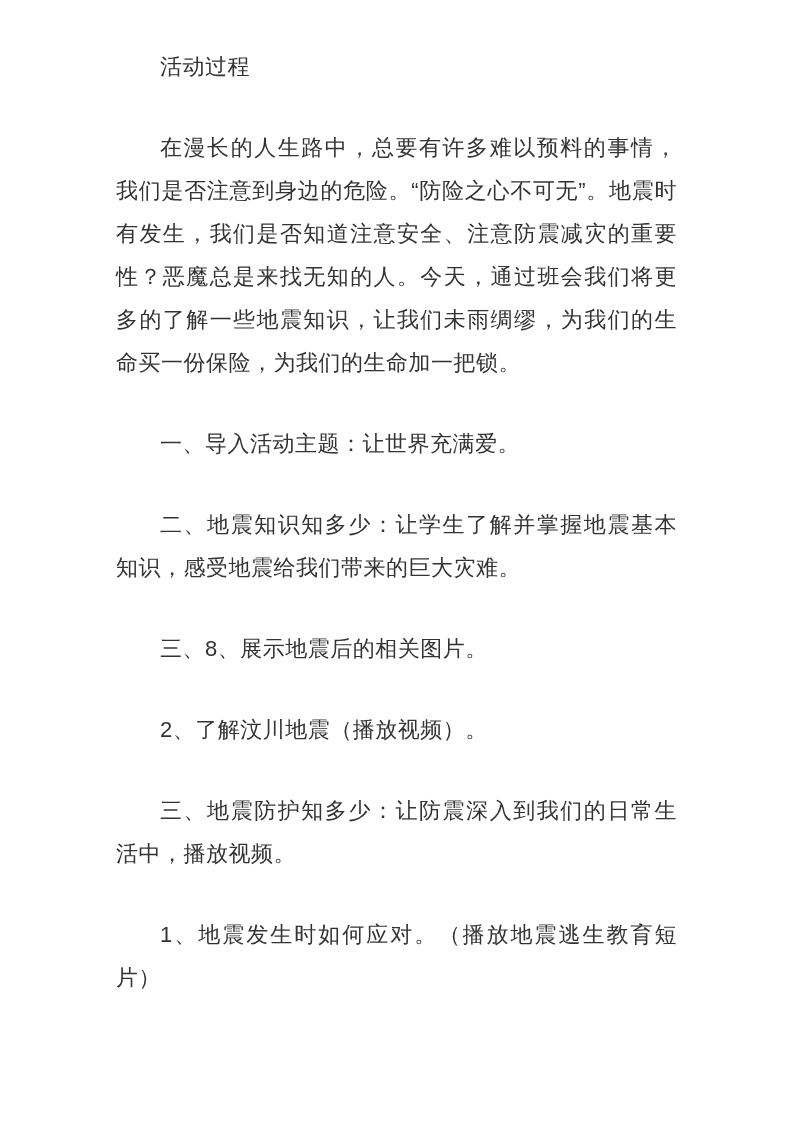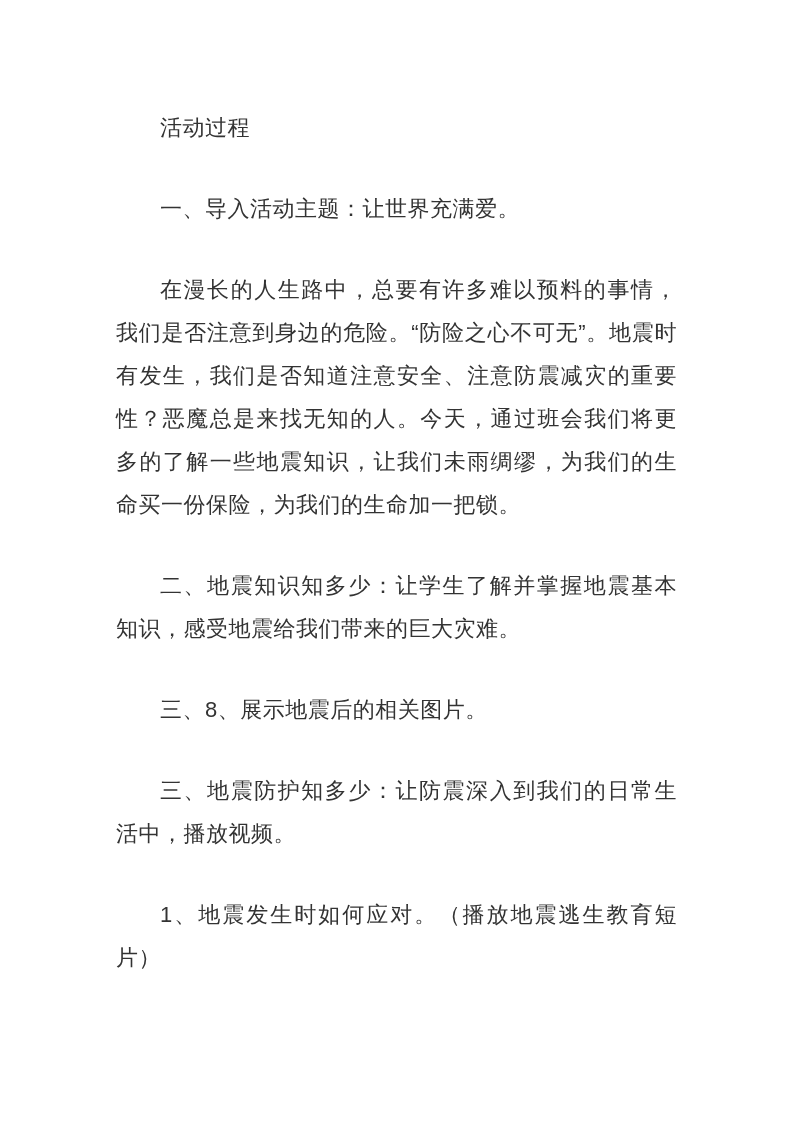--- a/index.html
+++ b/index.html
@@ -9,21 +9,21 @@
   body {
     width: 793px;
     height: 1122px;
     background: #ffffff;
     overflow: hidden;
     font-family: "Liberation Sans", "DejaVu Sans", sans-serif;
   }
   .doc-page {
     width: 561px;
     margin: 0 auto;
-    padding-top: 106px;
+    padding-top: 45px;
     box-sizing: content-box;
   }
   .doc-page p {
     margin: 38px 0 0 0;
     font-size: 22px;
     line-height: 43px;
     color: #333333;
     text-indent: 2em;
     text-align: justify;
     letter-spacing: 0.5px;
@@ -31,19 +31,20 @@
   }
   .doc-page p:first-child {
     margin-top: 0;
   }
 </style>
 </head>
 <body>
 
 <div class="doc-page">
   <p>活动过程</p>
+  <p>在漫长的人生路中，总要有许多难以预料的事情，我们是否注意到身边的危险。“防险之心不可无”。地震时有发生，我们是否知道注意安全、注意防震减灾的重要性？恶魔总是来找无知的人。今天，通过班会我们将更多的了解一些地震知识，让我们未雨绸缪，为我们的生命买一份保险，为我们的生命加一把锁。</p>
   <p>一、导入活动主题：让世界充满爱。</p>
-  <p>在漫长的人生路中，总要有许多难以预料的事情，我们是否注意到身边的危险。“防险之心不可无”。地震时有发生，我们是否知道注意安全、注意防震减灾的重要性？恶魔总是来找无知的人。今天，通过班会我们将更多的了解一些地震知识，让我们未雨绸缪，为我们的生命买一份保险，为我们的生命加一把锁。</p>
   <p>二、地震知识知多少：让学生了解并掌握地震基本知识，感受地震给我们带来的巨大灾难。</p>
   <p>三、8、展示地震后的相关图片。</p>
+  <p>2、了解汶川地震（播放视频）。</p>
   <p>三、地震防护知多少：让防震深入到我们的日常生活中，播放视频。</p>
   <p>1、地震发生时如何应对。（播放地震逃生教育短片）</p>
 </div>
 
 </body></html>

